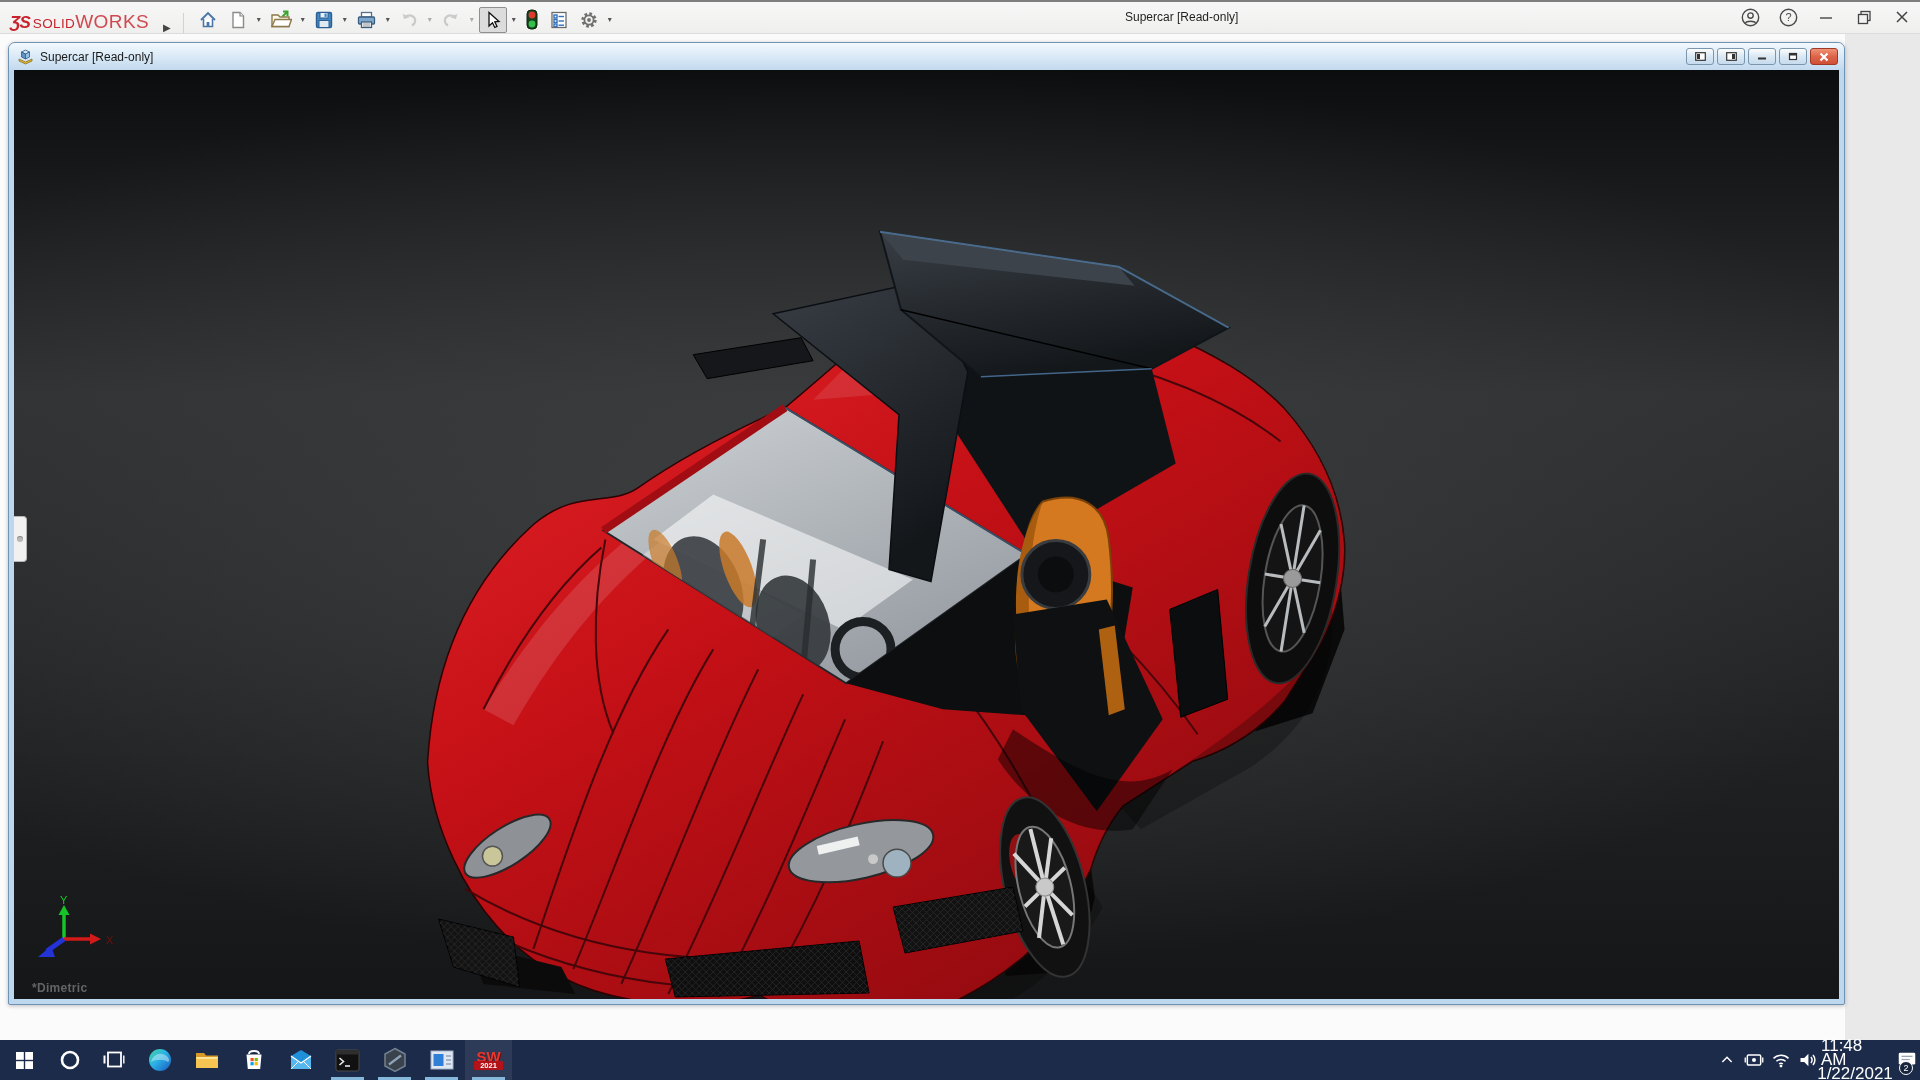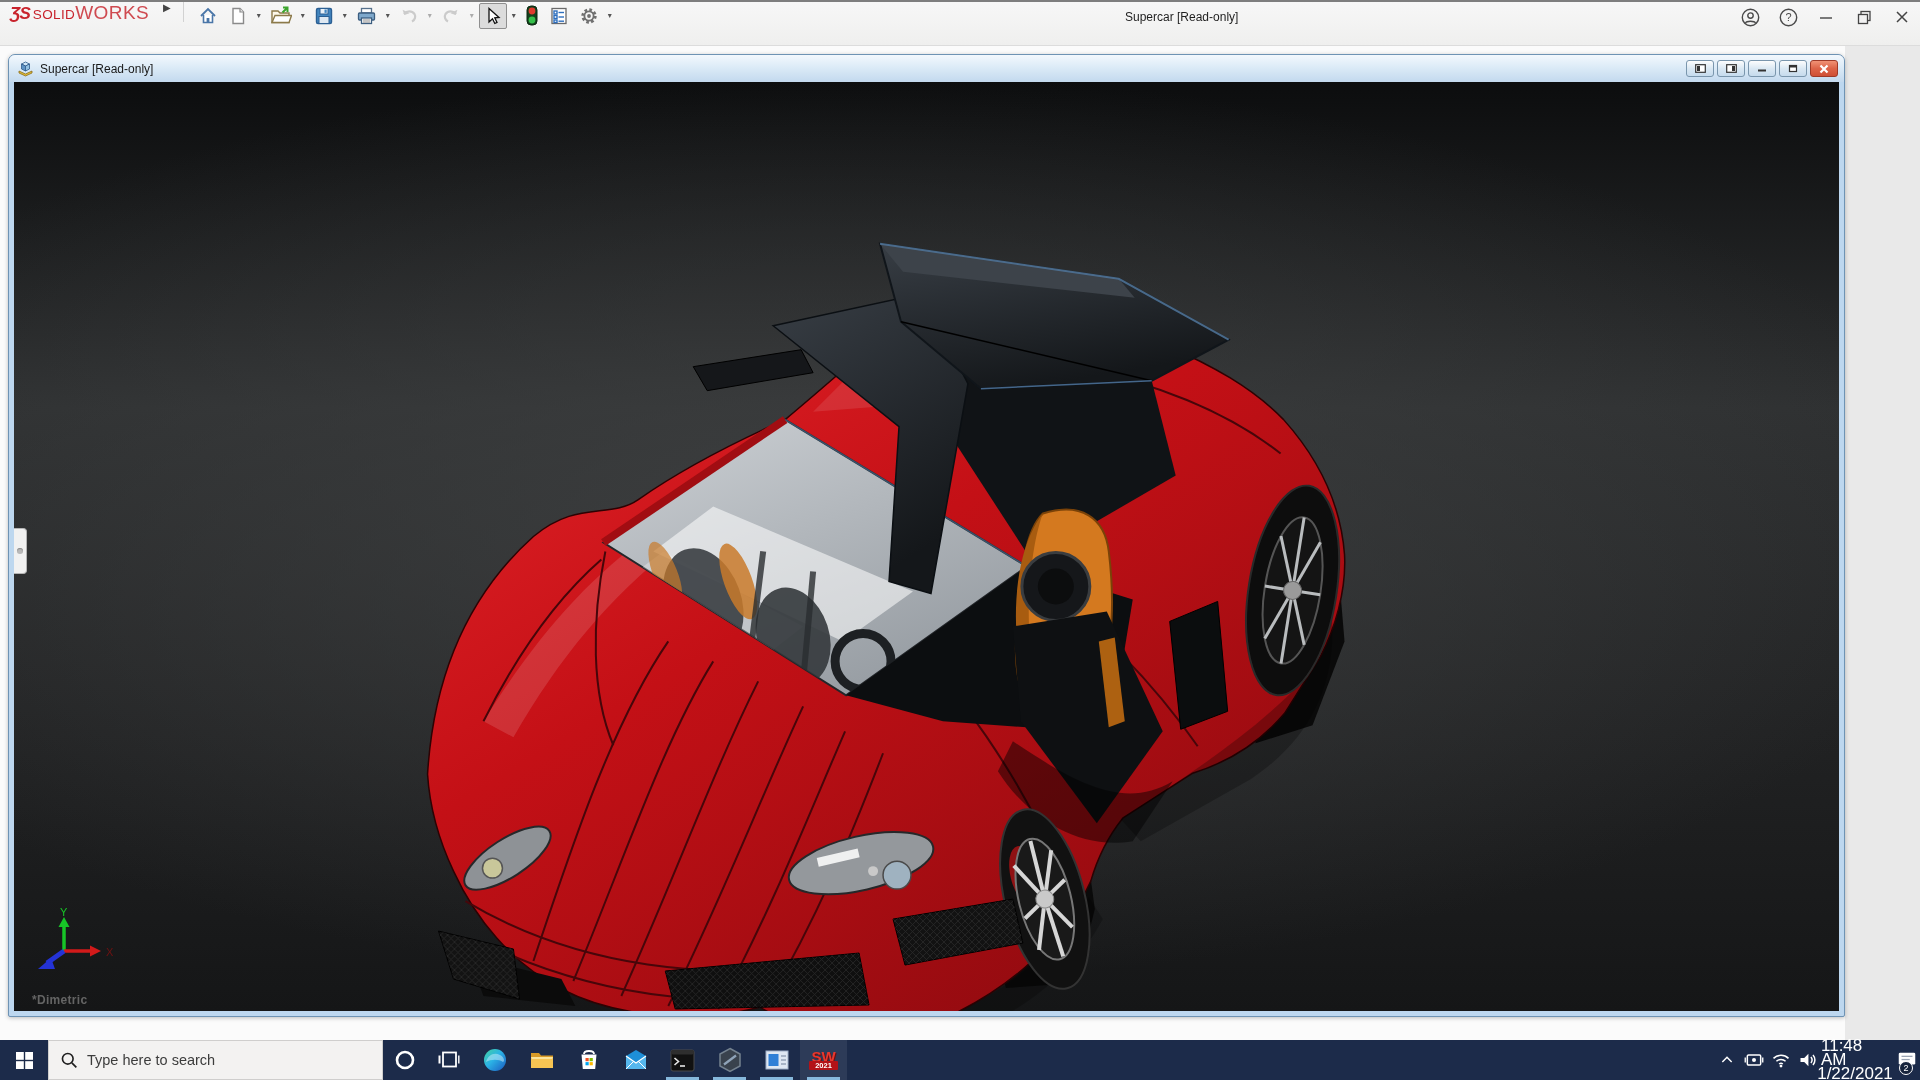--- a/index.html
+++ b/index.html
@@ -1,19 +1,19 @@
 <!DOCTYPE html>
 <html><head>
 <meta charset="utf-8">
 <style>
   * { margin:0; padding:0; box-sizing:border-box; }
   html,body { width:1920px; height:1080px; overflow:hidden; font-family:"Liberation Sans", sans-serif; background:#ececec; }
 
   
-  .titlebar { position:relative; height:46px; background:linear-gradient(#f7f7f7,#efefee); border-top:2px solid #7e7e7e; border-bottom:1px solid #dcdcdc; display:flex; align-items:flex-start; }
+  .titlebar { position:relative; height:34px; background:linear-gradient(#f7f7f7,#efefee); border-top:2px solid #7e7e7e; border-bottom:1px solid #dcdcdc; display:flex; align-items:flex-end; }
   .brand { display:flex; align-items:baseline; margin-left:10px; cursor:default; }
   .swmark { font-weight:bold; font-style:italic; font-size:17px; color:#c8232c; letter-spacing:-1px; margin-right:3px; }
   .brand-bold { font-weight:normal; font-size:13.5px; color:#c8232c; letter-spacing:.4px; }
   .brand-light { font-weight:normal; font-size:19px; color:#cf4a50; letter-spacing:.4px; }
   .brand-arrow { margin-left:14px; font-size:10px; color:#444; }
   .tb-sep { width:1px; height:20px; background:#d2d2d2; margin:0 10px 0 12px; }
   .tools { display:flex; align-items:center; gap:2px; }
   .tool-btn { display:flex; align-items:center; padding:2px 3px; border:1px solid transparent; border-radius:2px; }
   .tool-btn.pressed { background:#dcdcdc; border-color:#8f8f8f; }
   .tool-btn.disabled { opacity:.45; }
@@ -435,27 +435,20 @@
 
 <div class="taskbar">
   <div class="tb-btn start">
     <svg width="17" height="17" viewBox="0 0 17 17">
       <rect x="0" y="0" width="7.8" height="7.8" fill="#fff"></rect>
         <rect x="9.2" y="0" width="7.8" height="7.8" fill="#fff"></rect>
       <rect x="0" y="9.2" width="7.8" height="7.8" fill="#fff"></rect>
         <rect x="9.2" y="9.2" width="7.8" height="7.8" fill="#fff"></rect>
     </svg>
   </div>
-  <div class="searchbox">
-    <svg width="18" height="18" viewBox="0 0 22 22">
-        <circle cx="9.5" cy="9.5" r="6.5" fill="none" stroke="#1f1f1f" stroke-width="2"></circle>
-        <line x1="14.5" y1="14.5" x2="20" y2="20" stroke="#1f1f1f" stroke-width="2"></line>
-      </svg>
-    <input type="text" placeholder="Type here to search" style="">
-  </div>
   <div class="tb-btn tb-ico">
     <svg width="22" height="22" viewBox="0 0 22 22">
         <circle cx="11" cy="11" r="8" fill="none" stroke="#fff" stroke-width="2.6"></circle>
       </svg>
   </div>
   <div class="tb-btn tb-ico">
     <svg width="24" height="24" viewBox="0 0 24 24">
         <rect x="6" y="4.5" width="13" height="14" fill="none" stroke="#fff" stroke-width="1.8"></rect>
         <line x1="2.5" y1="7.5" x2="2.5" y2="15.5" stroke="#fff" stroke-width="2"></line>
         <line x1="21.8" y1="7.5" x2="21.8" y2="15.5" stroke="#fff" stroke-width="1.4"></line>

